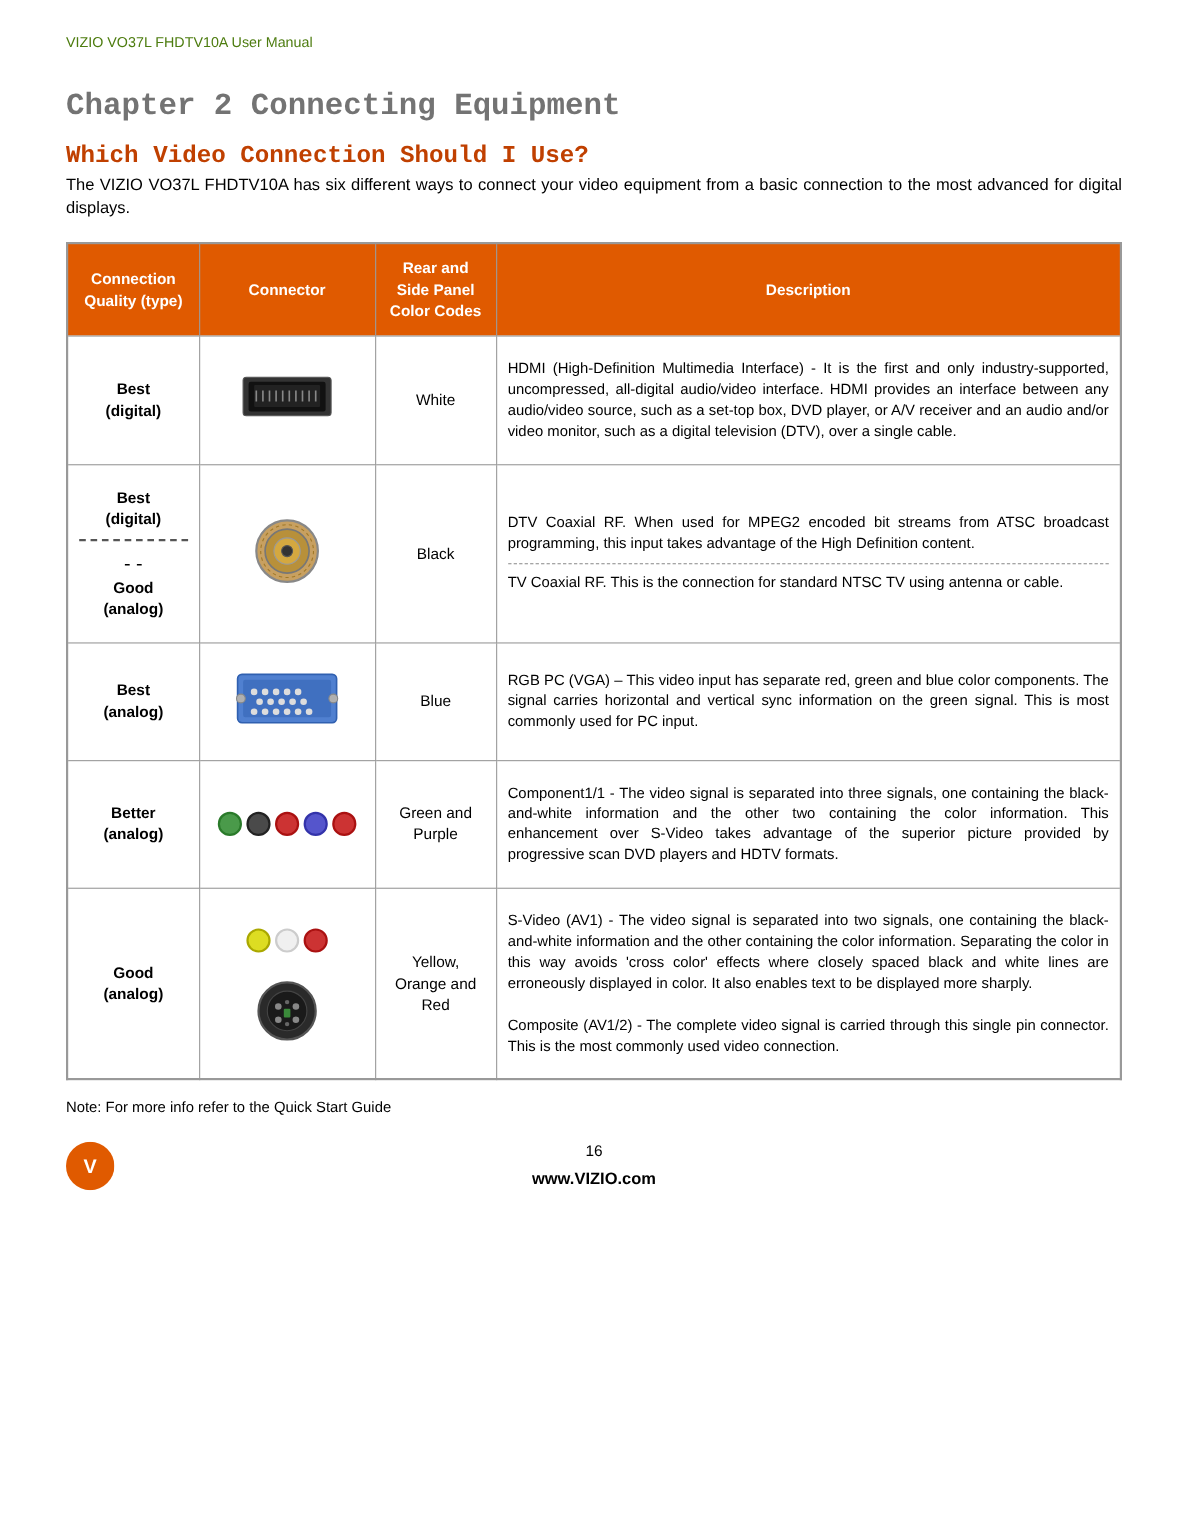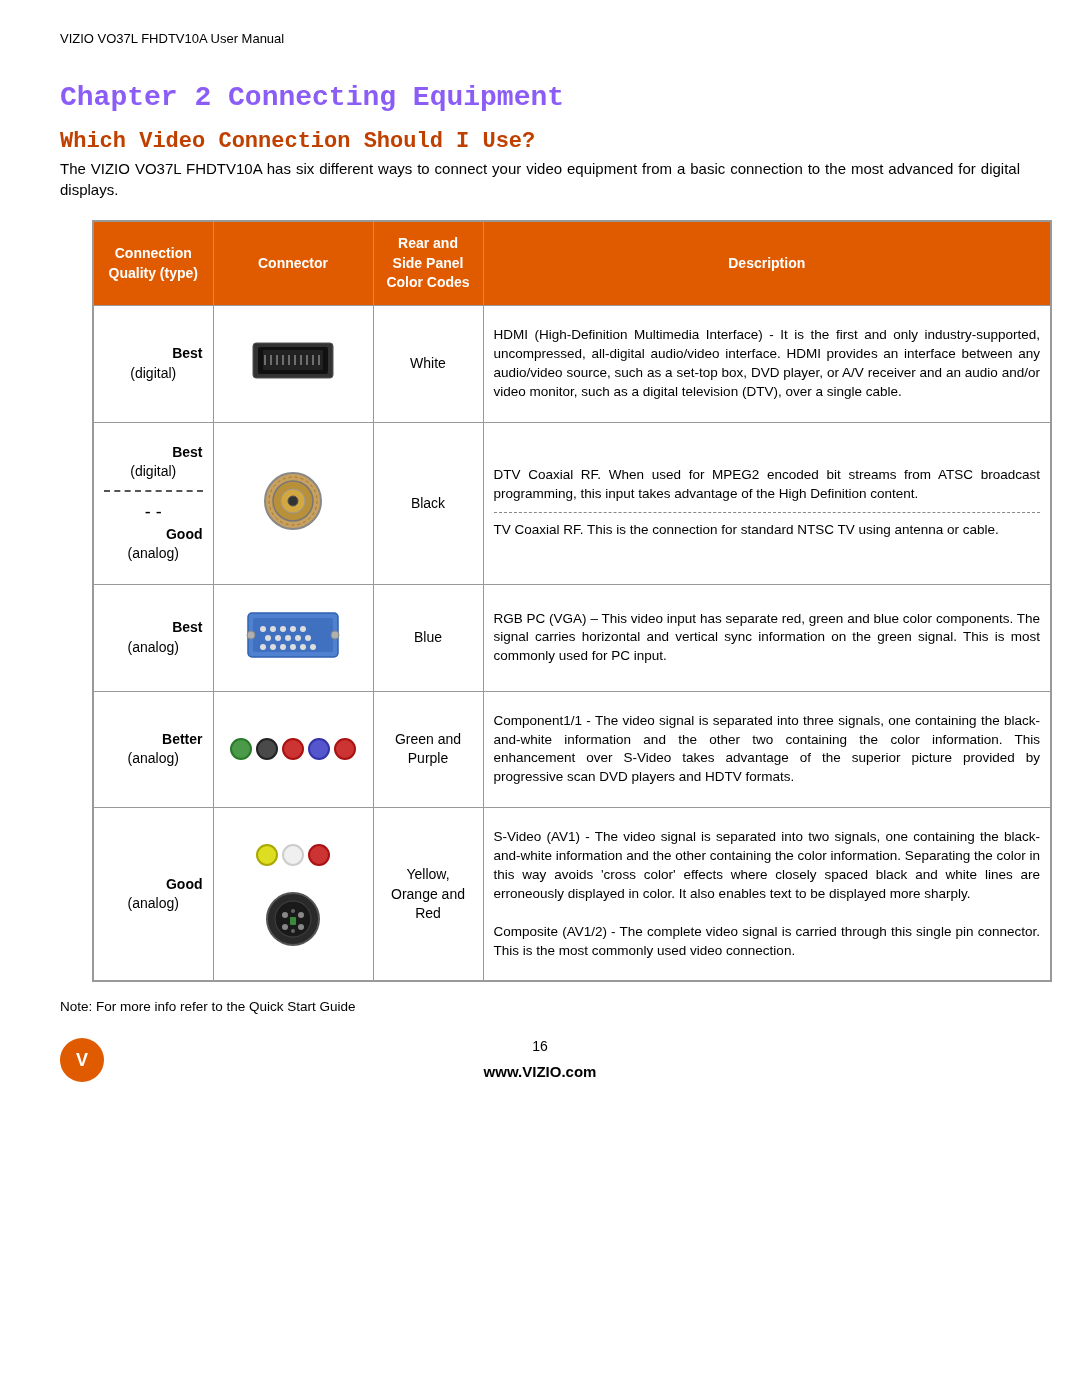--- a/index.html
+++ b/index.html
@@ -8,26 +8,26 @@
       background: #fff;
       color: #000;
       width: 1080px;
       min-height: 1397px;
       padding: 30px 60px 40px 60px;
       font-size: 15px;
       line-height: 1.4;
     }
     .page-header {
       font-size: 13px;
-      color: #000000;
+      color: #4d7c0f;
       margin-bottom: 30px;
     }
     .chapter-title {
       font-size: 28px;
-      color: #8b5cf6;
+      color: #737373;
       font-family: 'Courier New', monospace;
       margin-bottom: 10px;
       font-weight: bold;
     }
     .section-title {
       font-size: 22px;
       color: #c04000;
       font-family: 'Courier New', monospace;
       font-weight: bold;
     }
@@ -35,21 +35,20 @@
       font-size: 15px;
       margin-bottom: 20px;
       text-align: justify;
     }
     
     .conn-table {
       width: 100%;
       border-collapse: collapse;
       border: 2px solid #999;
       margin-bottom: 16px;
-      margin-left: 32px;
     }
     .conn-table th, .conn-table td {
       border: 1px solid #999;
       vertical-align: middle;
       padding: 20px 10px;
     }
     .header-row th {
       background-color: #e05a00;
       color: #fff;
       text-align: center;
@@ -86,25 +85,24 @@
       vertical-align: middle;
       font-size: 14px;
     }
     .data-row td.desc-cell {
       font-size: 13.5px;
       text-align: justify;
     }
     .quality-label {
       font-weight: bold;
       display: block;
-      text-align: right;
     }
     .quality-sub {
       display: block;
-      font-weight: normal;
+      font-weight: bold;
     }
     
     
     .dashed-div {
       border: none;
       border-top: 2px dashed #555;
       margin: 8px 0;
     }
     
     .circles-row {

